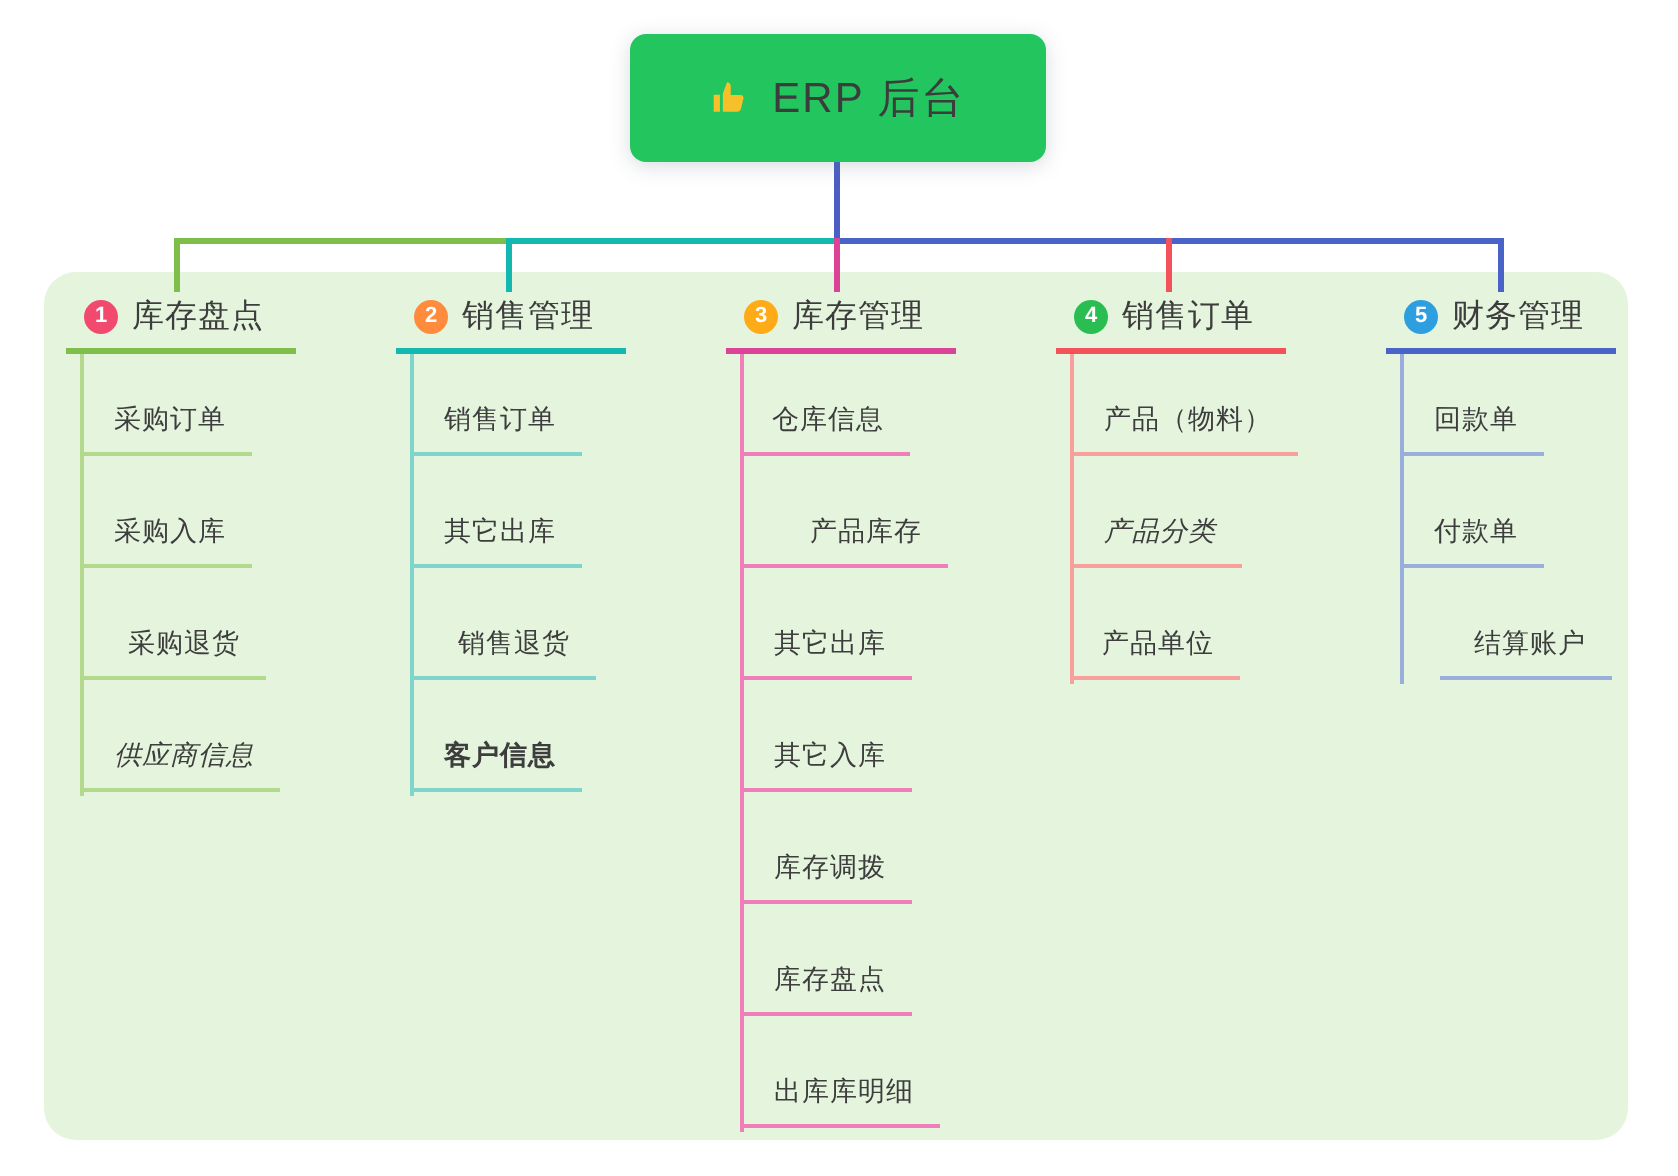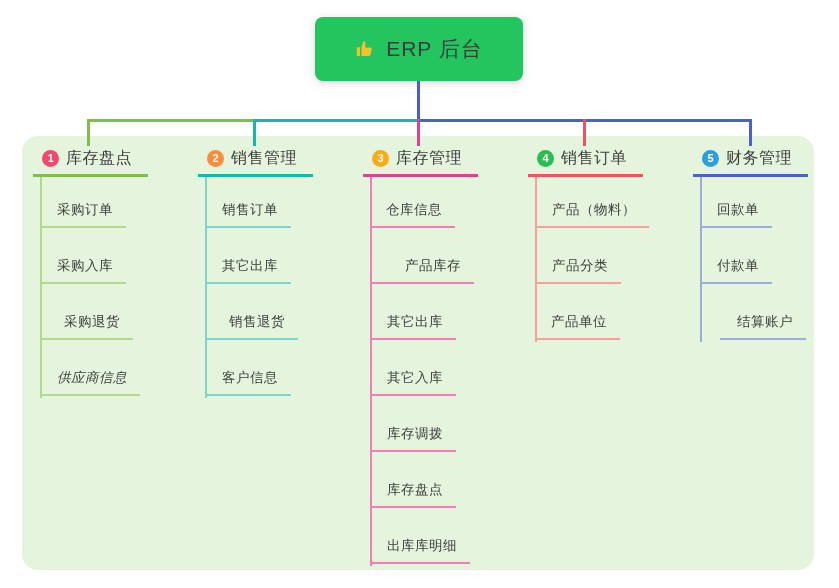--- a/index.html
+++ b/index.html
@@ -160,21 +160,21 @@
         <div class="child-item">
           <span class="child-label" style="border-bottom-color: rgb(127, 212, 204);">销售订单</span>
         </div>
         <div class="child-item">
           <span class="child-label" style="border-bottom-color: rgb(127, 212, 204);">其它出库</span>
         </div>
         <div class="child-item">
           <span class="child-label" style="border-bottom-color: rgb(127, 212, 204); padding-left: 24px;">销售退货</span>
         </div>
         <div class="child-item">
-          <span class="child-label" style="border-bottom-color: rgb(127, 212, 204);">客户信息</span>
+          <span class="child-label" style="border-bottom-color: rgb(127, 212, 204); font-weight: bold;">客户信息</span>
         </div>
       </div>
       <div class="branch-title" style="left: 363px; border-bottom-color: rgb(218, 67, 151);">
         <span class="badge" style="background: rgb(255, 171, 23);">3</span>
         <span class="branch-label">库存管理</span>
       </div>
       <div class="child-vline" style="left: 370px; top: 177px; height: 389px; background: rgb(238, 127, 184);"></div>
       <div class="children" style="left: 370px;">
         <div class="child-item">
           <span class="child-label" style="border-bottom-color: rgb(238, 127, 184); padding-left: 16px;">仓库信息</span>
@@ -201,21 +201,21 @@
       <div class="branch-title" style="left: 528px; border-bottom-color: rgb(243, 82, 91);">
         <span class="badge" style="background: rgb(42, 190, 82);">4</span>
         <span class="branch-label">销售订单</span>
       </div>
       <div class="child-vline" style="left: 535px; top: 177px; height: 165px; background: rgb(247, 160, 156);"></div>
       <div class="children" style="left: 535px;">
         <div class="child-item">
           <span class="child-label" style="border-bottom-color: rgb(247, 160, 156);">产品（物料）</span>
         </div>
         <div class="child-item">
-          <span class="child-label" style="border-bottom-color: rgb(247, 160, 156);">产品分类</span>
+          <span class="child-label" style="border-bottom-color: rgb(247, 160, 156); font-style: italic;">产品分类</span>
         </div>
         <div class="child-item">
           <span class="child-label" style="border-bottom-color: rgb(247, 160, 156); padding-left: 16px;">产品单位</span>
         </div>
       </div>
       <div class="branch-title" style="left: 693px; border-bottom-color: rgb(74, 99, 200);">
         <span class="badge" style="background: rgb(45, 159, 224);">5</span>
         <span class="branch-label">财务管理</span>
       </div>
       <div class="child-vline" style="left: 700px; top: 177px; height: 165px; background: rgb(154, 174, 220);"></div>

